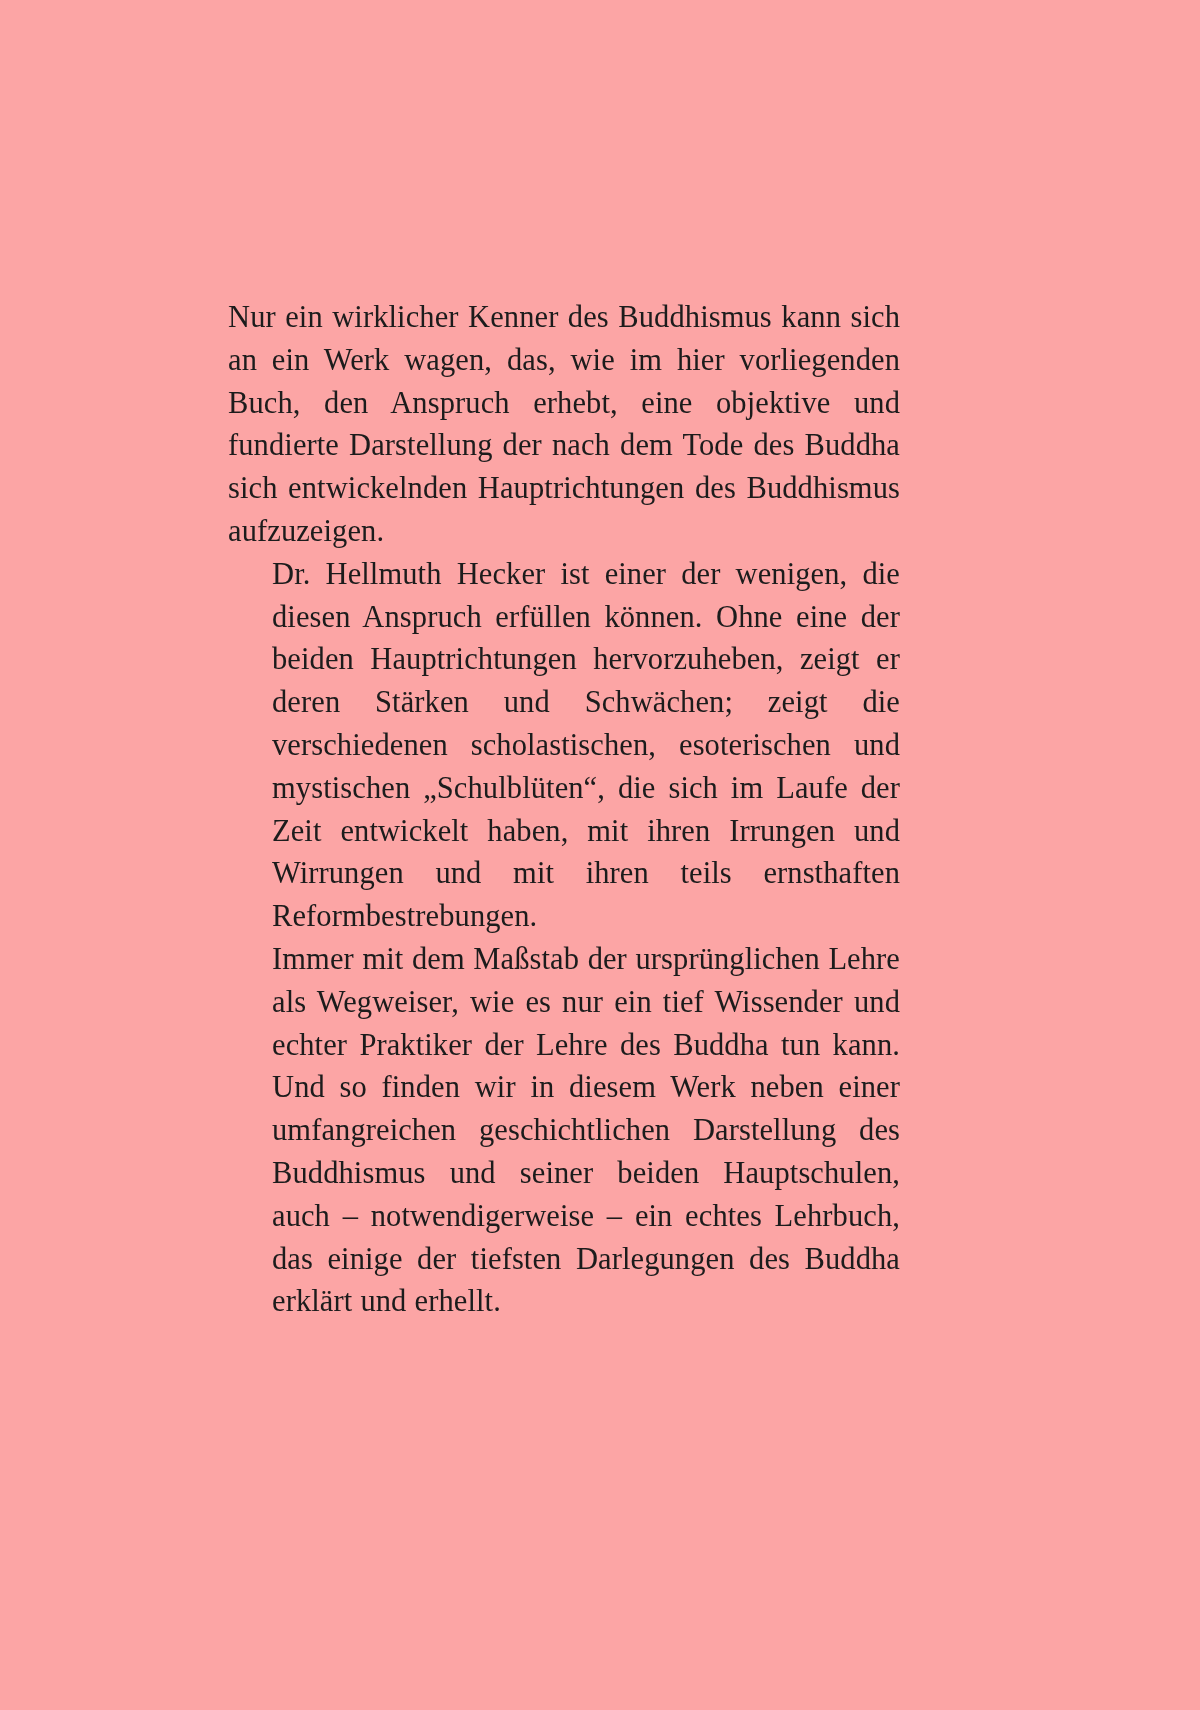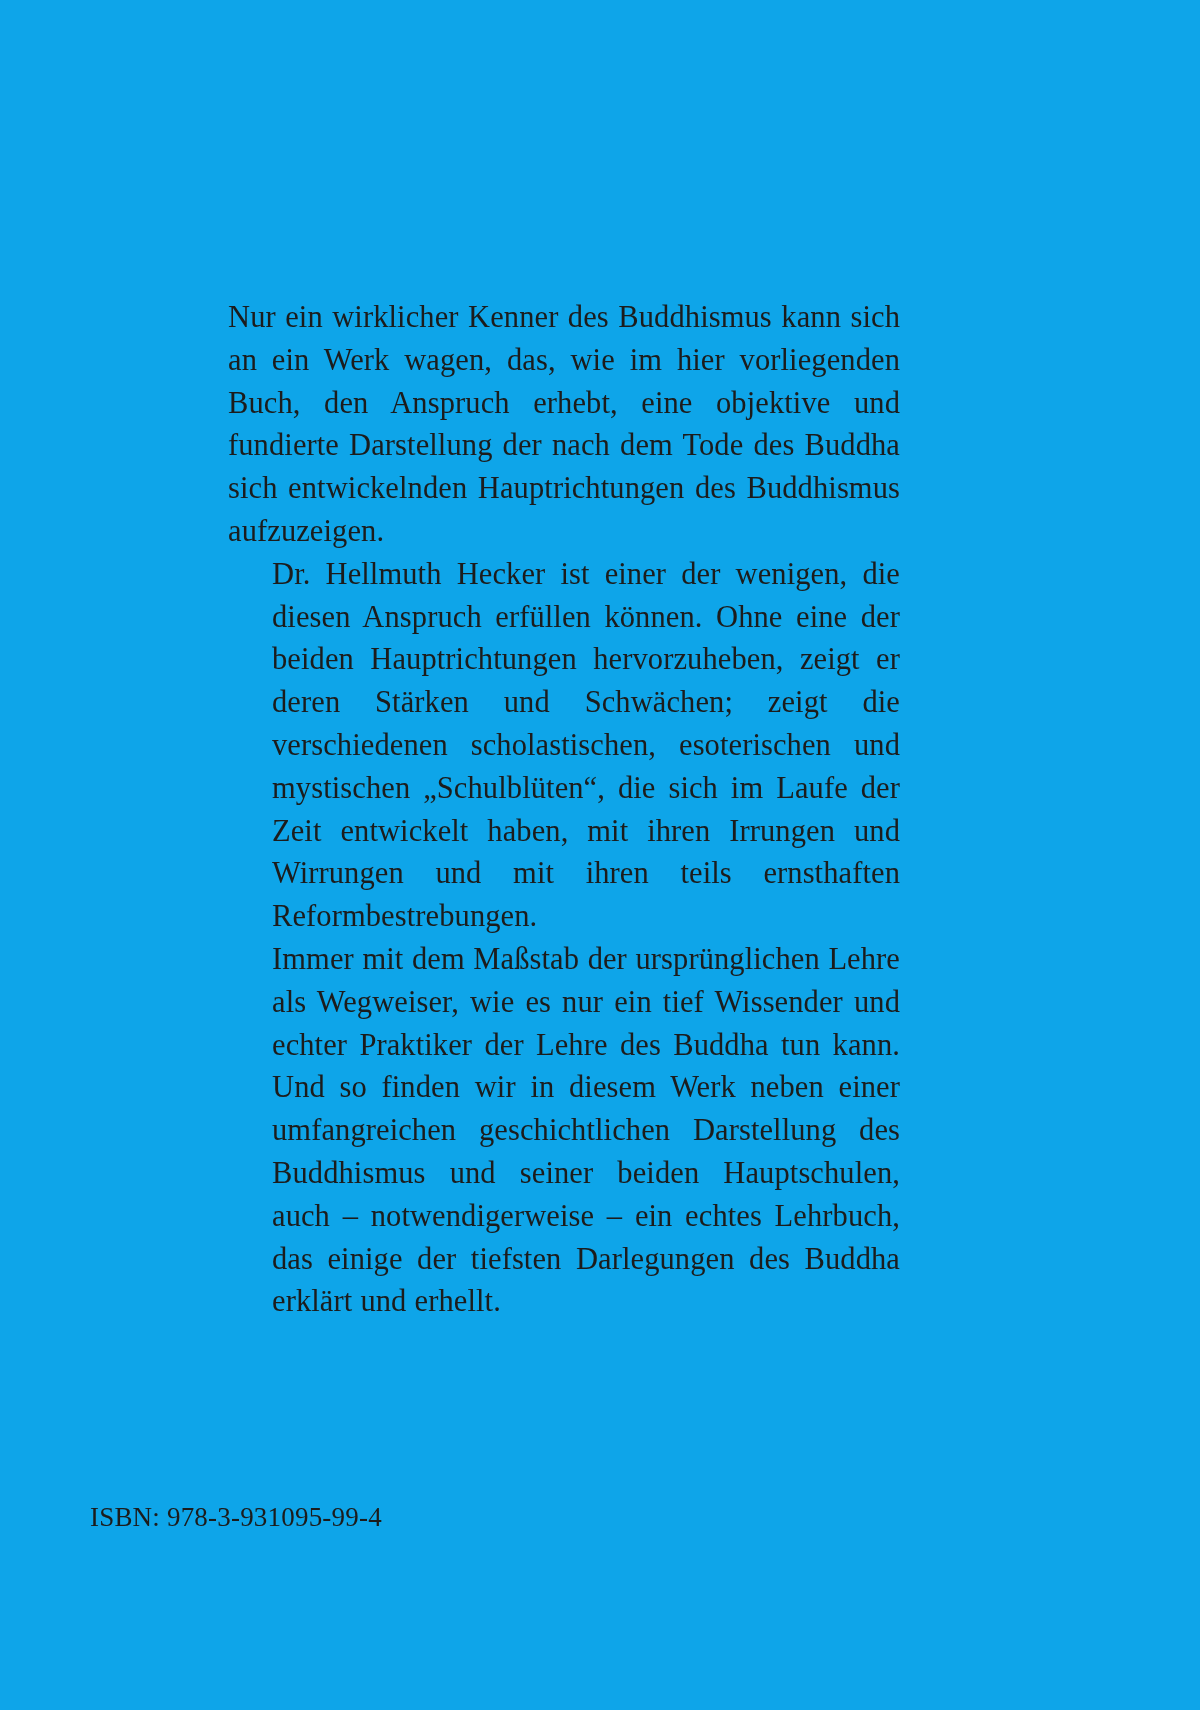--- a/index.html
+++ b/index.html
@@ -13,21 +13,21 @@
     background: #ffffff;
     font-family: "Liberation Serif", "DejaVu Serif", serif;
     color: #1a1a1a;
     position: relative;
     overflow: hidden;
   }
 
   .page {
     position: absolute;
     inset: 0;
-    background: #0ea5e9;
+    background: #fca5a5;
     padding-left: 48px;
   }
 
   .blurb {
     position: absolute;
     left: 228px;
     top: 296px;
     width: 672px;
   }
 
@@ -64,15 +64,14 @@
 <body>
 
 <div class="page">
 
   <div class="blurb">
     <p class="para">Nur ein wirklicher Kenner des Buddhismus kann sich an ein Werk wagen, das, wie im hier vorliegenden Buch, den Anspruch erhebt, eine objektive und fundierte Darstellung der nach dem Tode des Buddha sich entwickelnden Hauptrichtungen des Buddhismus aufzuzeigen.</p>
     <p class="para">Dr. Hellmuth Hecker ist einer der wenigen, die diesen Anspruch erfüllen können. Ohne eine der beiden Hauptrichtungen hervorzuheben, zeigt er deren Stärken und Schwächen; zeigt die verschiedenen scholastischen, esoterischen und mystischen „Schulblüten“, die sich im Laufe der Zeit entwickelt haben, mit ihren Irrungen und Wirrungen und mit ihren teils ernsthaften Reformbestrebungen.</p>
     <p class="para">Immer mit dem Maßstab der ursprünglichen Lehre als Wegweiser, wie es nur ein tief Wissender und echter Praktiker der Lehre des Buddha tun kann. Und so finden wir  in diesem Werk neben einer umfangreichen geschichtlichen Darstellung des Buddhismus und seiner beiden Hauptschulen, auch – notwendigerweise – ein echtes Lehrbuch, das einige der tiefsten Darlegungen des Buddha erklärt und erhellt.</p>
   </div>
 
-  <div class="isbn">ISBN: 978-3-931095-99-4</div>
 
 </div>
 
 </body></html>

